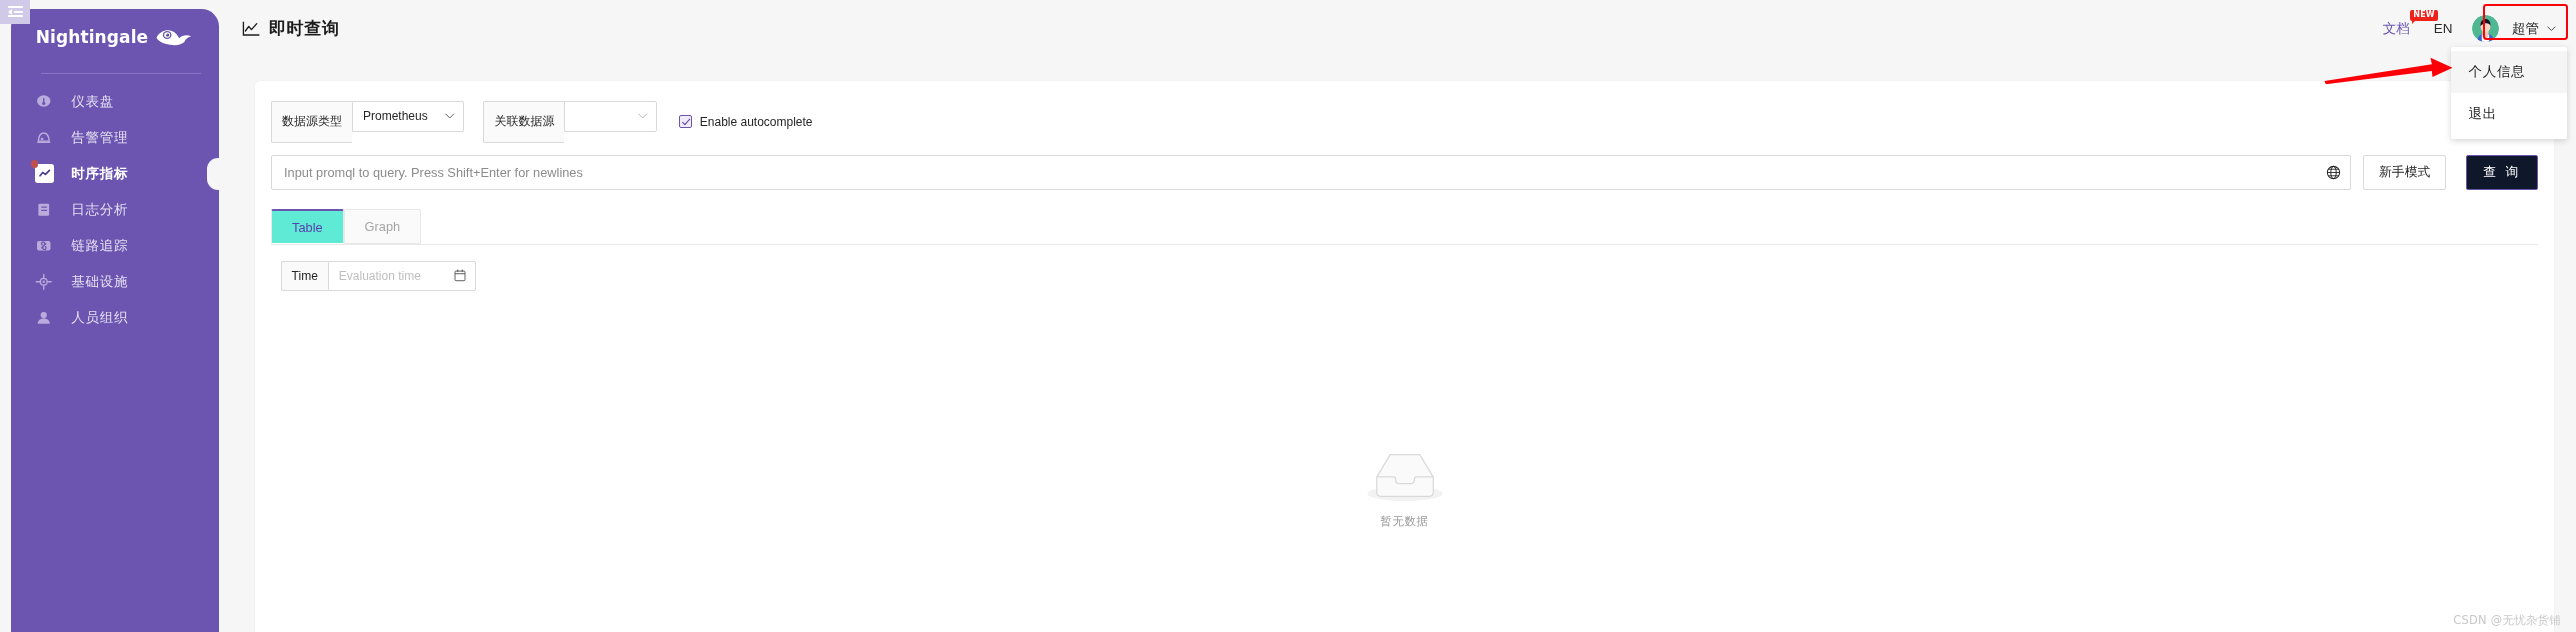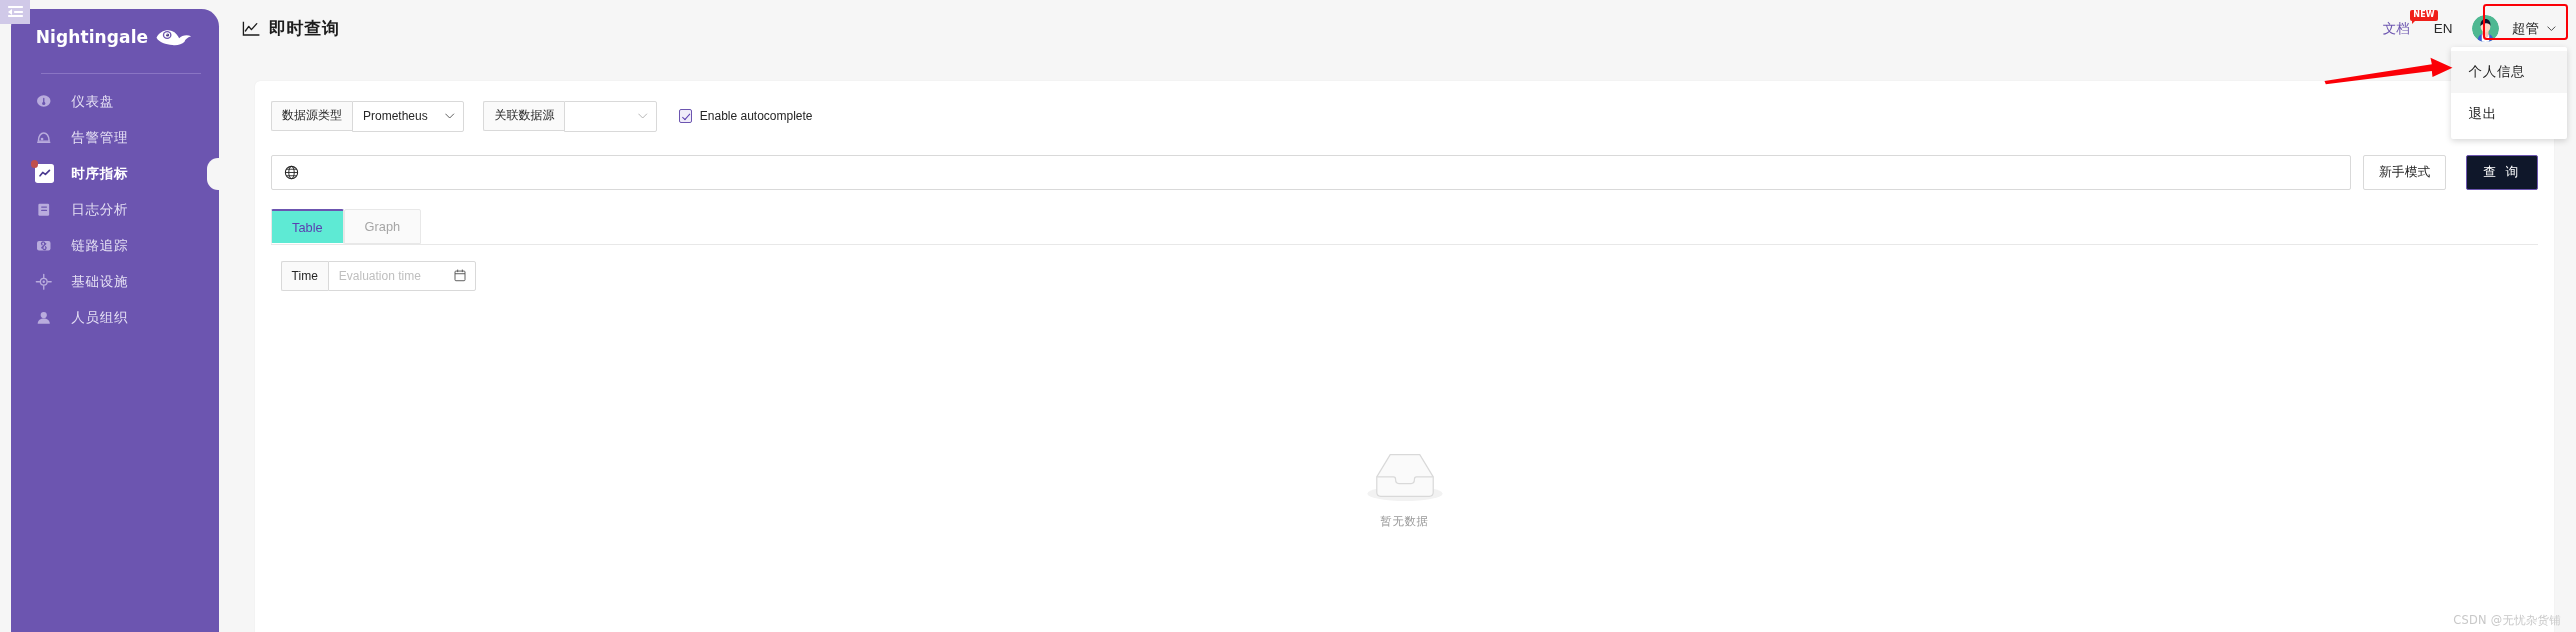--- a/index.html
+++ b/index.html
@@ -229,21 +229,21 @@
     box-shadow: 0 0.7px 2px rgba(0,0,0,.06);
   }
 
   
   .toolbar {
     position: absolute; left: 16px; top: 20px;
     display: flex; align-items: center;
   }
   .input-group { display: flex; align-items: stretch; }
   .grp-addon {
-    height: 30px;
+    height: 42px;
     background: #fafafa;
     border: 0.7px solid #d9d9d9;
     border-right: none;
     border-radius: 2px 0 0 2px;
     display: flex; align-items: center;
     padding: 0 10px;
     font-size: 12px; color: #262626;
     font-family: "DejaVu Sans", sans-serif;
     white-space: nowrap;
   }
@@ -615,20 +615,21 @@
         </div>
 
         <label class="chk-wrap">
           <span class="chk"></span>
           <span class="chk-label">Enable autocomplete</span>
         </label>
       </div>
 
       <div class="query-row">
         <div class="promql-box">
+          <span class="promql-placeholder">Input promql to query. Press Shift+Enter for newlines</span>
           <svg class="globe-ico" viewBox="0 0 22 22">
             <circle cx="11" cy="11" r="9" fill="none" stroke="#222" stroke-width="1.5"></circle>
             <ellipse cx="11" cy="11" rx="4" ry="9" fill="none" stroke="#222" stroke-width="1.4"></ellipse>
             <path d="M2 11 H20 M3.3 6.2 H18.7 M3.3 15.8 H18.7" stroke="#222" stroke-width="1.3" fill="none"></path>
           </svg>
         </div>
         <div class="btn btn-default">新手模式</div>
         <div class="btn btn-primary">查 询</div>
       </div>
 

